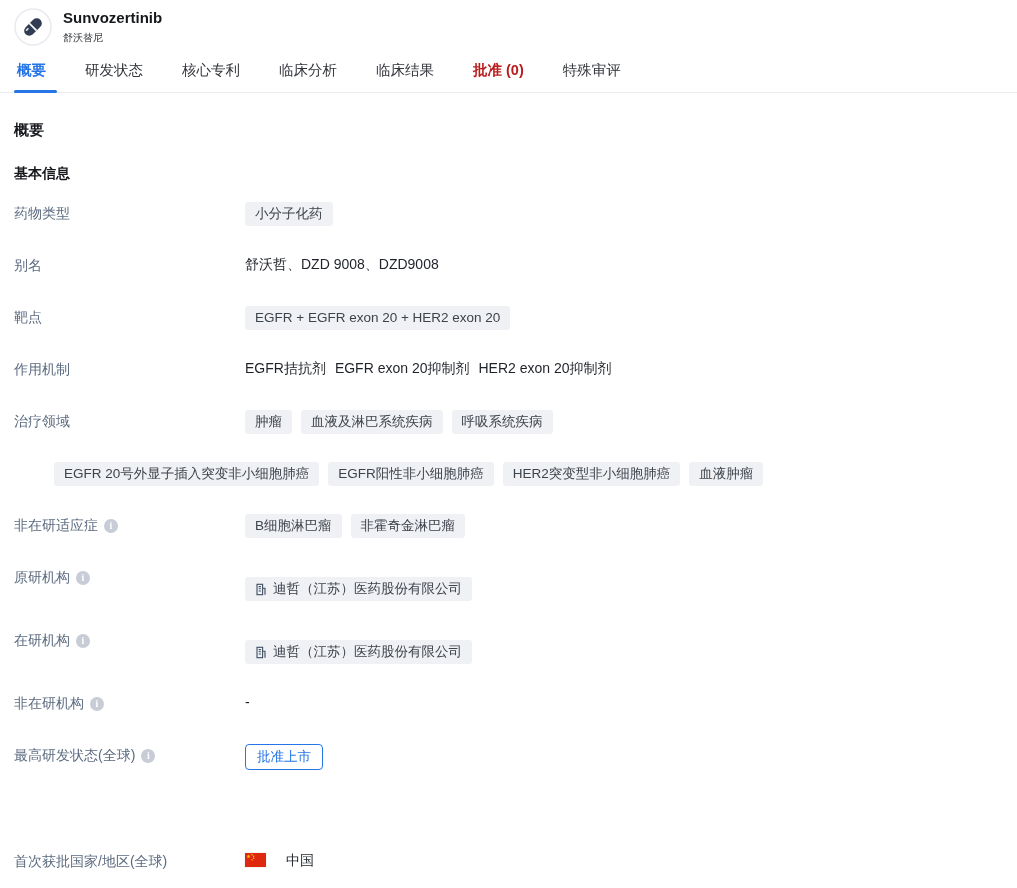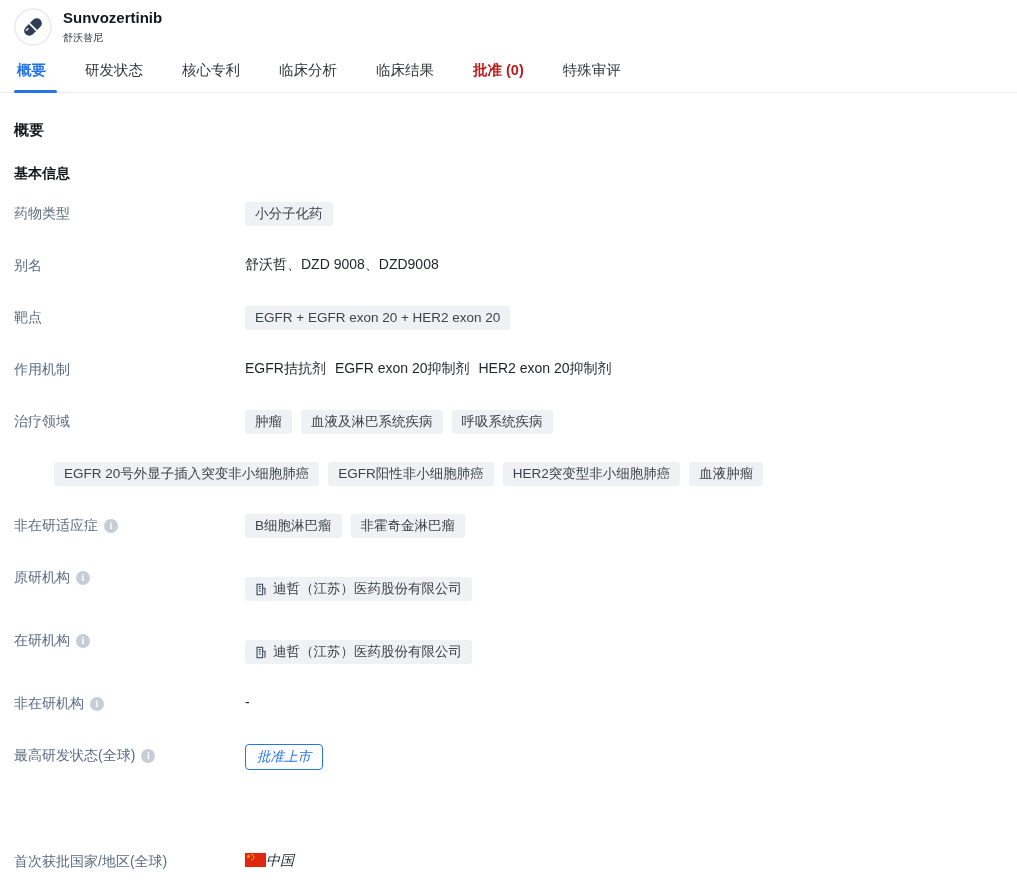--- a/index.html
+++ b/index.html
@@ -26,23 +26,23 @@
   .section-title { font-size:15px; font-weight:bold; color:#16181c; margin:28px 0 0 0; }
   .subsection-title { font-size:14px; font-weight:bold; color:#16181c; margin:25px 0 0 0; }
   #fields { margin-top:19px; }
 
   .row { display:flex; align-items:flex-start; min-height:24px; margin-bottom:28px; }
   .row-label { flex:0 0 191px; display:flex; align-items:center; gap:6px; font-size:14px; color:var(--labelgray); padding-top:3px; line-height:17px; }
   .row-value { flex:1 1 auto; display:flex; flex-wrap:wrap; align-items:center; gap:9px; font-size:14px; color:#1f2329;padding-left:40px; }
 
   .tag { background:var(--tagbg); color:#3d434b; font-size:13.5px; line-height:18px; padding:3px 10px; border-radius:3px; white-space:nowrap; }
   .org-tag { display:inline-flex; align-items:center; gap:6px;margin-top:11px; }
-  .status-tag { border:1px solid var(--blue); color:var(--blue); background:#fff; font-size:13.5px; line-height:18px; padding:3px 11px; border-radius:4px; white-space:nowrap;font-style:italic; }
+  .status-tag { border:1px solid var(--blue); color:var(--blue); background:#fff; font-size:13.5px; line-height:18px; padding:3px 11px; border-radius:4px; white-space:nowrap; }
   .text-value { line-height:20px; }
-  .flag-wrap { display:inline-flex; align-items:center; gap:0;font-style:italic; }
+  .flag-wrap { display:inline-flex; align-items:center; gap:20px; }
   .flag-wrap svg { display:block; box-shadow:0 0 0 1px rgba(0,0,0,0.04); }
 
   .info-icon { width:14px; height:14px; flex:0 0 auto; border-radius:50%; background:#c7ccd6;
     color:#fff; display:inline-flex; align-items:center; justify-content:center; cursor:pointer; }
   .info-icon::after { content:"i"; font-family:"Liberation Serif","DejaVu Serif",serif; font-size:10px; font-weight:bold; line-height:1; }
 </style>
 </head>
 <body>
 
 <div class="page">

